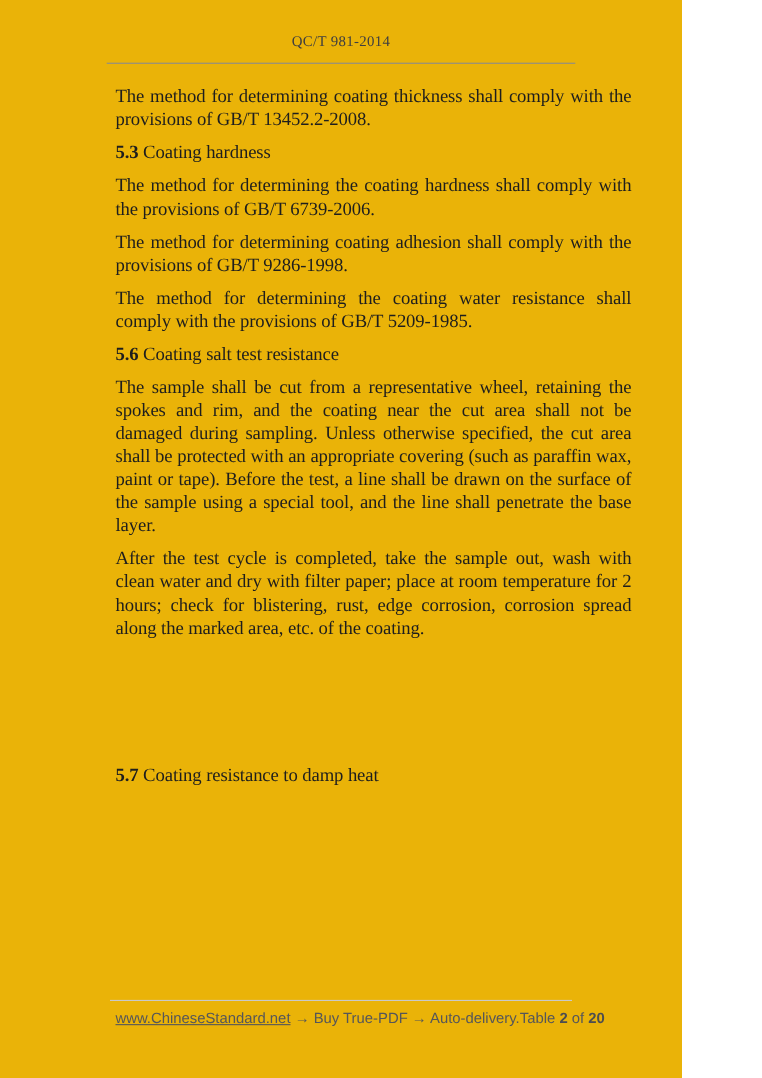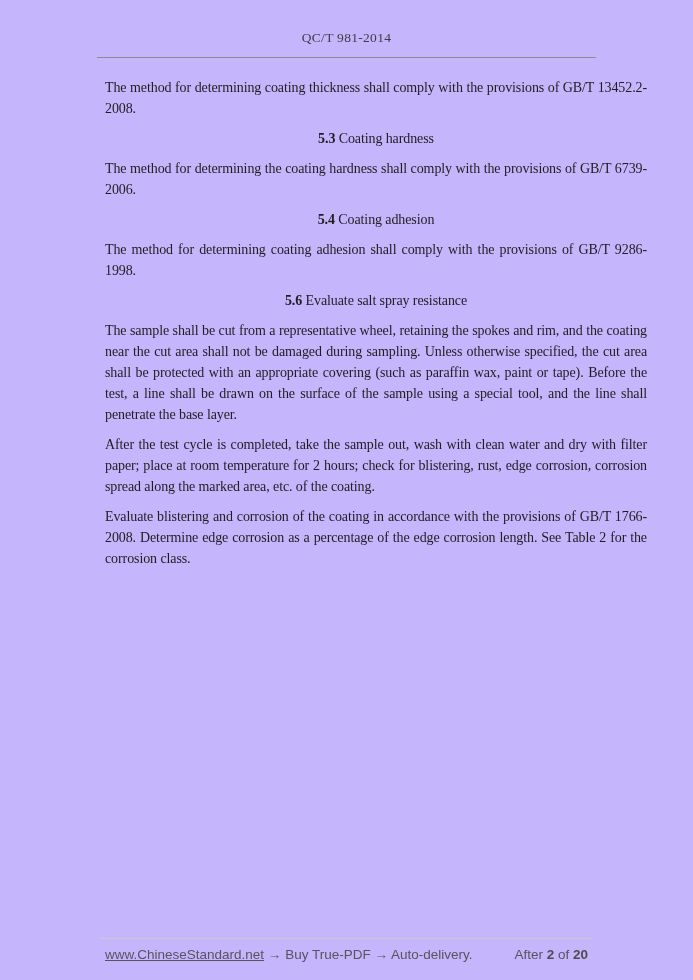--- a/index.html
+++ b/index.html
@@ -2,23 +2,23 @@
 <html><head>
 <meta charset="utf-8">
 <style>
   html, body {
     margin: 0;
     padding: 0;
     background: #ffffff;
   }
   .page {
     position: relative;
-    width: 693px;
+    width: 620px;
     height: 980px;
-    background: #c4b5fd;
+    background: #eab308;
     overflow: hidden;
     font-family: "Liberation Serif", serif;
     color: #1e1e1e;
   }
   
   .header {
     padding-top: 29px;
   }
   .doc-number {
     text-align: center;
@@ -29,43 +29,43 @@
   }
   .header-rule {
     border: none;
     border-top: 1px solid #8c8c8c;
     margin: 10px 97px 0 97px;
     height: 0;
   }
   
   .content {
     padding: 19px 46px 0 105px;
-    font-size: 14px;
+    font-size: 17px;
     line-height: 21px;
     letter-spacing: -0.1px;
   }
   .content p {
     margin: 0 0 9px 0;
     text-align: justify;
   }
   .content p.heading {
-    text-align: center;
+    text-align: left;
   }
   .heading .sec-num {
     font-weight: bold;
   }
   .gap-before {
     margin-top: 113px !important;
   }
   
   .footer {
     position: absolute;
     left: 0;
     right: 0;
-    top: 938px;
+    top: 909px;
     text-align: center;
   }
   .footer-rule {
     border: none;
     border-top: 1px solid #c9c9c9;
     margin: 0 100px 0 100px;
     height: 0;
   }
   .footer-row {
     display: flex;
@@ -96,39 +96,39 @@
     <div class="header-rule"></div>
   </div>
 
   <div class="content">
     <p>The method for determining coating thickness shall comply with the provisions of GB/T 13452.2-2008.</p>
 
     <p class="heading"><span class="sec-num">5.3</span> <span>Coating hardness</span></p>
 
     <p>The method for determining the coating hardness shall comply with the provisions of GB/T 6739-2006.</p>
 
-    <p class="heading"><span class="sec-num">5.4</span> <span>Coating adhesion</span></p>
 
     <p>The method for determining coating adhesion shall comply with the provisions of GB/T 9286-1998.</p>
 
 
+    <p>The method for determining the coating water resistance shall comply with the provisions of GB/T 5209-1985.</p>
 
-    <p class="heading"><span class="sec-num">5.6</span> <span>Evaluate salt spray resistance</span></p>
+    <p class="heading"><span class="sec-num">5.6</span> <span>Coating salt test resistance</span></p>
 
 
     <p>The sample shall be cut from a representative wheel, retaining the spokes and rim, and the coating near the cut area shall not be damaged during sampling. Unless otherwise specified, the cut area shall be protected with an appropriate covering (such as paraffin wax, paint or tape). Before the test, a line shall be drawn on the surface of the sample using a special tool, and the line shall penetrate the base layer.</p>
 
     <p>After the test cycle is completed, take the sample out, wash with clean water and dry with filter paper; place at room temperature for 2 hours; check for blistering, rust, edge corrosion, corrosion spread along the marked area, etc. of the coating.</p>
 
-    <p>Evaluate blistering and corrosion of the coating in accordance with the provisions of GB/T 1766-2008. Determine edge corrosion as a percentage of the edge corrosion length. See Table 2 for the corrosion class.</p>
 
+    <p class="heading gap-before"><span class="sec-num">5.7</span> <span>Coating resistance to damp heat</span></p>
 
   </div>
 
   <div class="footer">
     <div class="footer-rule"></div>
     <div class="footer-row">
       <div class="footer-left"><a class="footer-link">www.ChineseStandard.net</a> <span class="footer-arrow">→</span> <span>Buy True-PDF</span> <span class="footer-arrow">→</span> <span>Auto-delivery.</span></div>
-      <div class="footer-right"><span>After</span>&nbsp;<b>2</b>&nbsp;<span>of</span>&nbsp;<b>20</b></div>
+      <div class="footer-right"><span>Table</span>&nbsp;<b>2</b>&nbsp;<span>of</span>&nbsp;<b>20</b></div>
     </div>
   </div>
 
 </div>
 
 </body></html>

